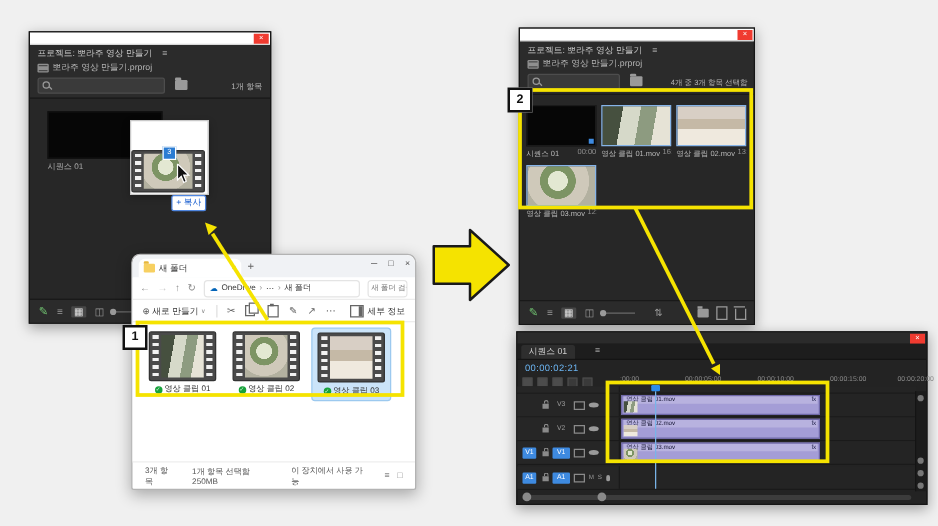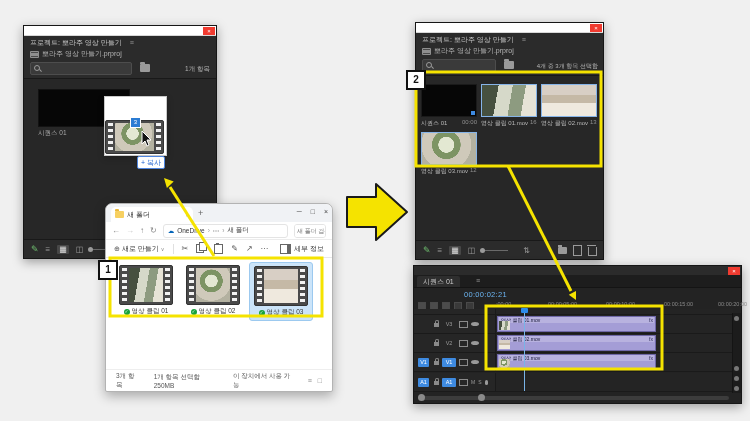--- a/index.html
+++ b/index.html
@@ -101,21 +101,21 @@
   .ghost .film{position:absolute;left:1px;top:24px;width:57px;height:32px;}
   .dragbadge{position:absolute;left:26px;top:21px;width:9px;height:9px;background:#2b7cd3;border:1px solid #fff;
              color:#fff;font-size:6px;line-height:9px;text-align:center;z-index:3;}
   .copytip{position:absolute;left:33px;top:60px;background:#fff;border:1px solid #4f86e0;border-radius:2px;
            color:#1a5fd0;font-size:7px;line-height:9px;padding:1px 3px;white-space:nowrap;z-index:3;}
   
   .tl{position:absolute;background:#232323;border:1px solid #161616;box-shadow:0 3px 10px rgba(0,0,0,.35);}
   .tl .tabrow{position:absolute;left:0;right:0;top:9px;height:12px;background:#1d1d1d;border-bottom:1px solid #141414;}
   .tl .tab{position:absolute;left:3px;top:1px;height:11px;background:#2e2e2e;color:#cfcfcf;font-size:7px;line-height:11px;
            padding:0 6px;border-radius:2px 2px 0 0;}
-  .tl .tcode{position:absolute;left:6px;top:24px;color:#6cb5f2;font-size:7.5px;letter-spacing:.3px;margin-left:44px;}
+  .tl .tcode{position:absolute;left:6px;top:24px;color:#6cb5f2;font-size:7.5px;letter-spacing:.3px;}
   .tl .ticons{position:absolute;left:4px;top:36px;display:flex;gap:4px;}
   .tico{width:8px;height:8px;background:#3a3a3a;border:1px solid #4a4a4a;box-sizing:border-box;}
   .tico.on{background:#4c4c4c;}
   .ruler{position:absolute;left:82px;right:8px;top:34px;height:13px;border-bottom:1px solid #3a3a3a;
          background:repeating-linear-gradient(to right,#5a5a5a 0 1px,transparent 1px 11.5px) bottom/100% 3px no-repeat;}
   .rlab{position:absolute;top:1px;color:#8a8a8a;font-size:5.5px;white-space:nowrap;}
   .trk{position:absolute;left:0;right:8px;background:#242424;border-bottom:1px solid #1a1a1a;}
   .thead{position:absolute;left:0;top:0;bottom:0;width:82px;background:#262626;border-right:1px solid #1a1a1a;
          display:flex;align-items:center;gap:3px;padding-left:2px;box-sizing:border-box;}
   .srcslot{width:15px;display:flex;justify-content:center;}

